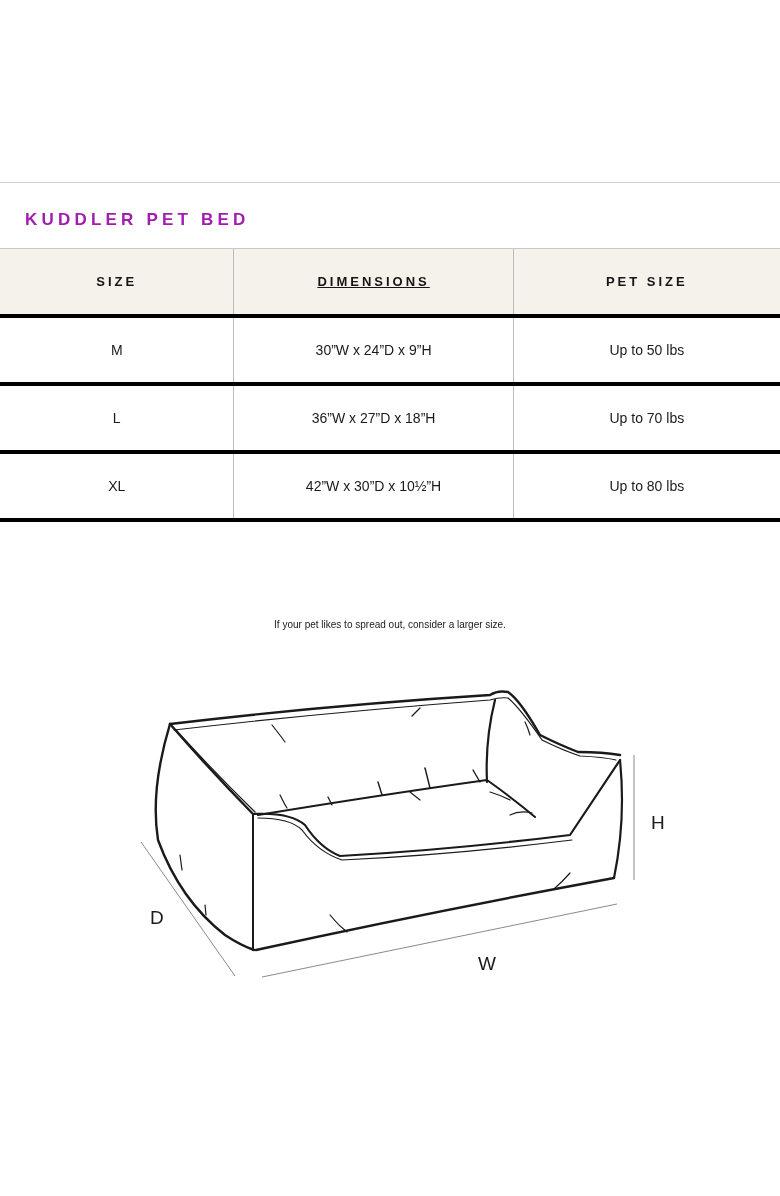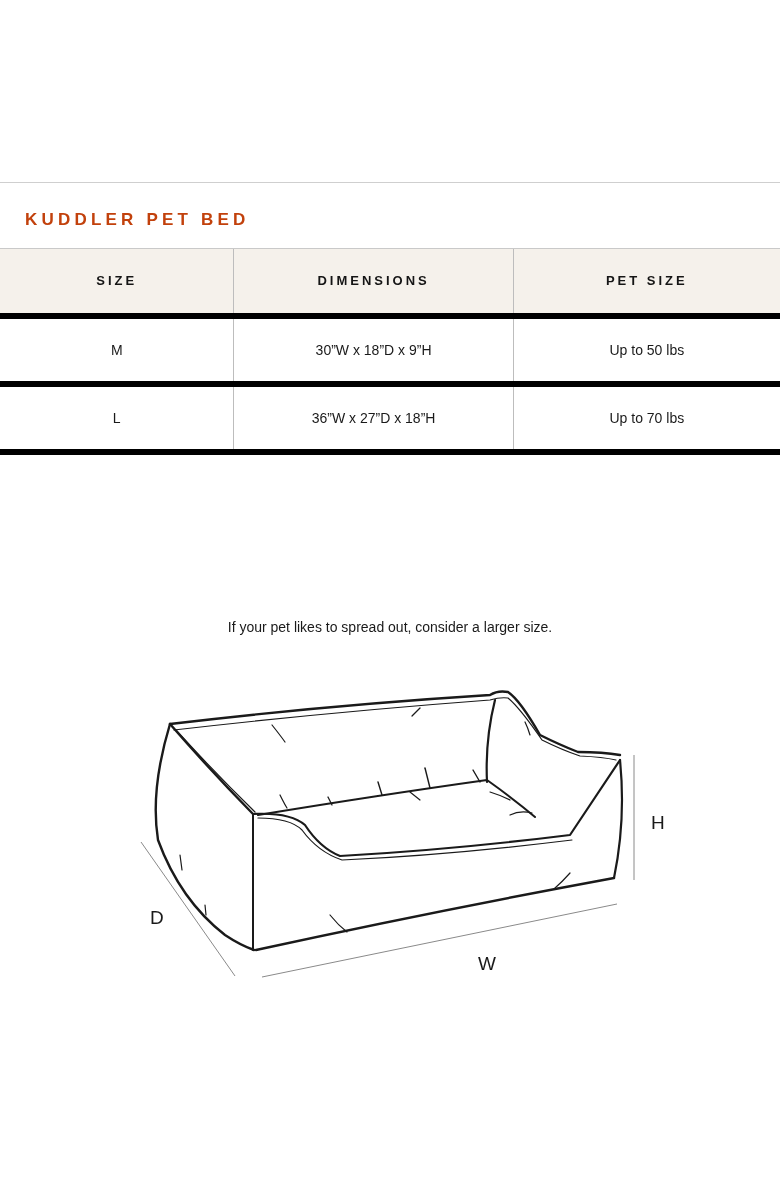--- a/index.html
+++ b/index.html
@@ -1,57 +1,62 @@
 <!DOCTYPE html>
 <html><head>
 <meta charset="utf-8">
 <style>
   html, body { margin: 0; padding: 0; background: #ffffff; }
   body { width: 780px; height: 1196px; position: relative; overflow: hidden;
          font-family: "Liberation Sans", sans-serif; color: #1a1a1a; }
   .top-rule { position: absolute; left: 0; top: 182px; width: 780px; height: 1px; background: #cfcfcf; }
   .title { position: absolute; left: 25px; top: 210px; font-size: 17px; font-weight: bold;
-           letter-spacing: 4.2px; color: #c2410c; }
+           letter-spacing: 4.2px; color: #a21caf; }
   table.size-table { position: absolute; left: 0; top: 248px; width: 780px; border-collapse: collapse; }
-  .size-table th, .size-table td { border-top: 1px solid #c9c9c9; border-bottom: 6px solid #000000;
+  .size-table th, .size-table td { border-top: 1px solid #c9c9c9; border-bottom: 4px solid #000000;
            text-align: center; padding: 0; }
   .size-table th + th, .size-table td + td { border-left: 1px solid #bdbdbd; }
   .size-table thead tr { background: #f5f1eb; height: 67px; }
   .size-table th { font-size: 13px; font-weight: bold; letter-spacing: 3px; color: #151515; }
   .size-table tbody tr { height: 68px; }
   .size-table td { font-size: 14px; color: #1a1a1a; }
-  .col1 { width: 246px; } .col2 { width: 289px; } .col3 { width: 281px; }
-  .note { position: absolute; left: 0; top: 619px; width: 780px; text-align: center; font-size: 14px; color: #1a1a1a; }
+  .col1 { width: 246px; } .col2 { width: 289px; text-decoration: underline; } .col3 { width: 281px; }
+  .note { position: absolute; left: 0; top: 619px; width: 780px; text-align: center; font-size: 10px; color: #1a1a1a; }
   .illustration { position: absolute; left: 130px; top: 680px; width: 540px; height: 310px; }
 </style>
 </head>
 <body>
 
 <div class="top-rule"></div>
 
 <div class="title">KUDDLER PET BED</div>
 
 <table class="size-table">
   <thead>
     <tr>
       <th class="col1">SIZE</th>
       <th class="col2">DIMENSIONS</th>
       <th class="col3">PET SIZE</th>
     </tr>
   </thead>
   <tbody>
     <tr>
       <td>M</td>
-      <td>30”W x 18”D x 9”H</td>
+      <td>30”W x 24”D x 9”H</td>
       <td>Up to 50 lbs</td>
     </tr>
     <tr>
       <td>L</td>
       <td>36”W x 27”D x 18”H</td>
       <td>Up to 70 lbs</td>
+    </tr>
+    <tr>
+      <td>XL</td>
+      <td>42”W x 30”D x 10½”H</td>
+      <td>Up to 80 lbs</td>
     </tr>
   </tbody>
 </table>
 
 <div class="note">If your pet likes to spread out, consider a larger size.</div>
 
 <svg class="illustration" viewBox="130 680 540 310" xmlns="http://www.w3.org/2000/svg">
   <g fill="none" stroke="#1a1a1a" stroke-linecap="round" stroke-linejoin="round">
 
     <path d="M170 724 Q330 705 490 695 Q498 690 508 692 Q520 700 540 735 Q560 745 578 752 Q603 752 620 755" stroke-width="2.4"></path>

